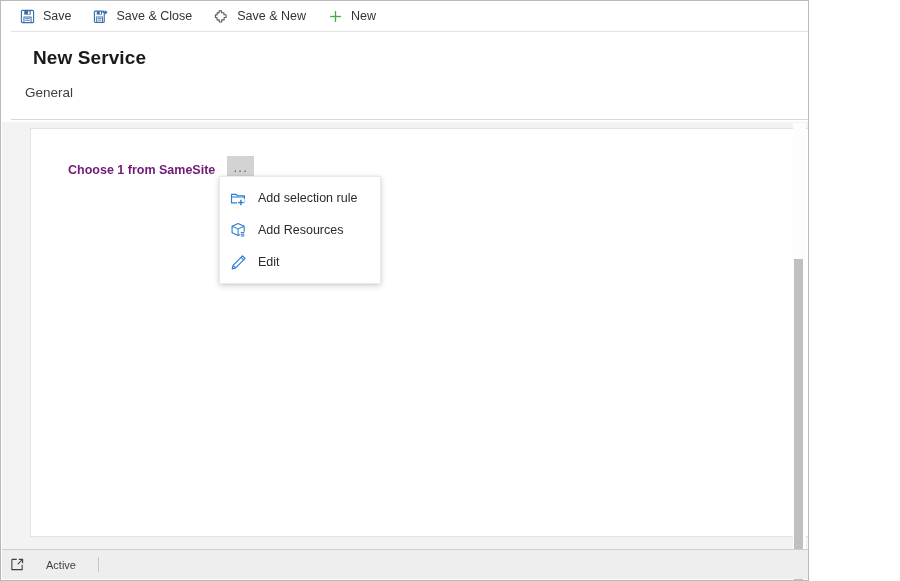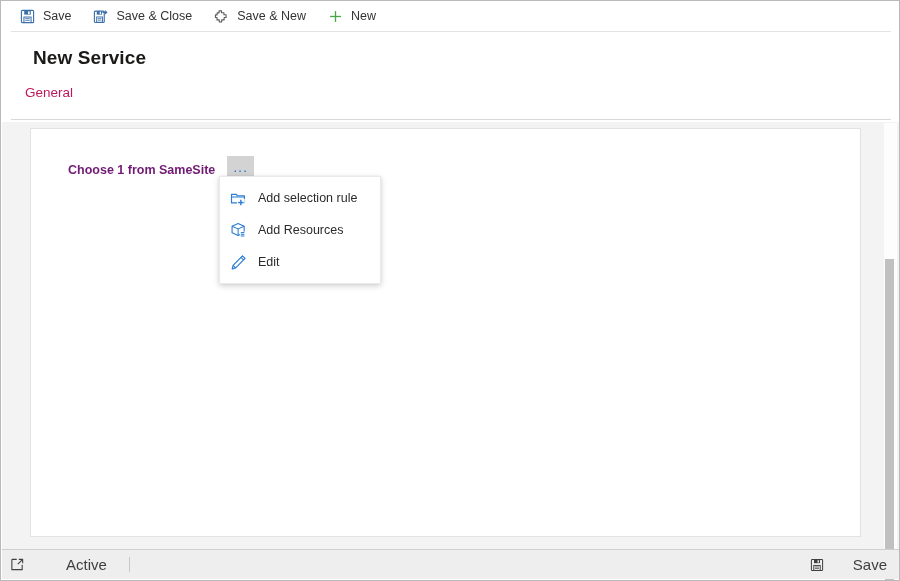--- a/index.html
+++ b/index.html
@@ -11,21 +11,21 @@
     width: 900px;
     height: 581px;
     overflow: hidden;
     font-family: "Liberation Sans", sans-serif;
     color: #201f1e;
     -webkit-font-smoothing: antialiased;
   }
 
   #app {
     position: relative;
-    width: 900px;
+    width: 809px;
     height: 581px;
     box-sizing: border-box;
     border: 1px solid #b9b9b9;
     background: #ffffff;
     overflow: hidden;
   }
 
   
   .commandbar {
     position: absolute;
@@ -85,21 +85,21 @@
   .tabs {
     position: absolute;
     left: 18px;
     top: 82px;
     display: flex;
     align-items: flex-start;
   }
   .tab {
     position: relative;
     font-size: 13.5px;
-    color: #be185d;
+    color: #404040;
     padding: 2px 6px 10px 6px;
     margin-right: 22px;
     cursor: default;
     white-space: nowrap;
   }
   .tab.active {
     font-weight: bold;
     color: #1b1a19;
   }
   .tab.active::after {
@@ -250,24 +250,23 @@
   }
   .sb-icon {
     width: 18px;
     height: 18px;
     display: inline-flex;
     align-items: center;
     justify-content: center;
     margin-right: 20px;
   }
   .sb-text {
-    font-size: 15px;
+    font-size: 11px;
     color: #3f3f3f;
     white-space: nowrap;
-    margin-left: 20px;
   }
   .sb-sep {
     width: 1px;
     height: 15px;
     background: #c8c8c8;
     margin-left: 22px;
   }
   .sb-right {
     margin-left: auto;
     display: flex;

